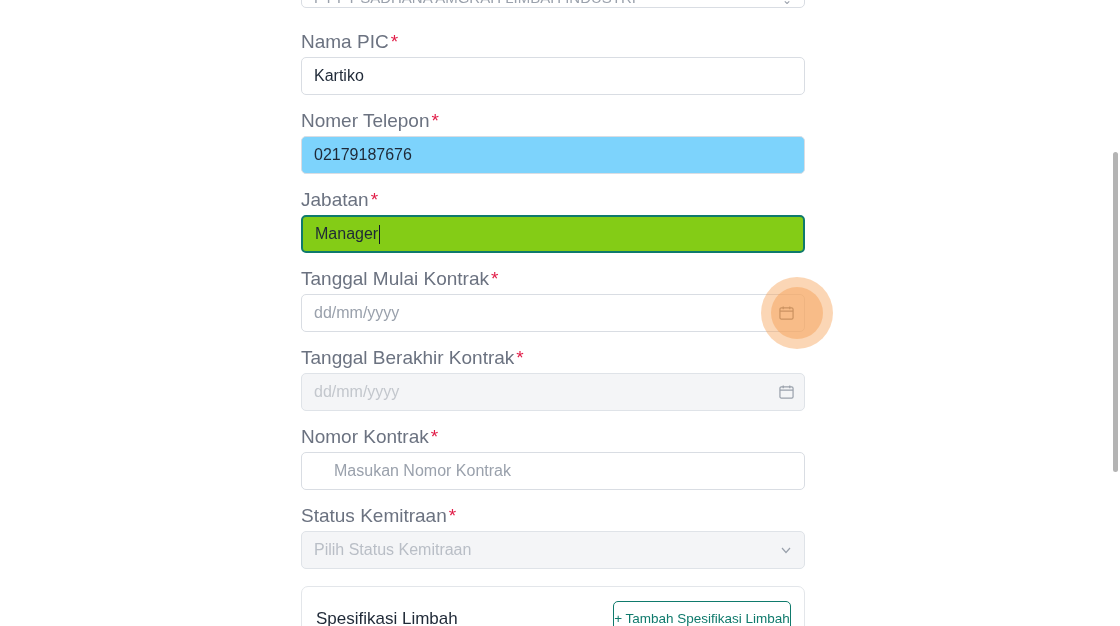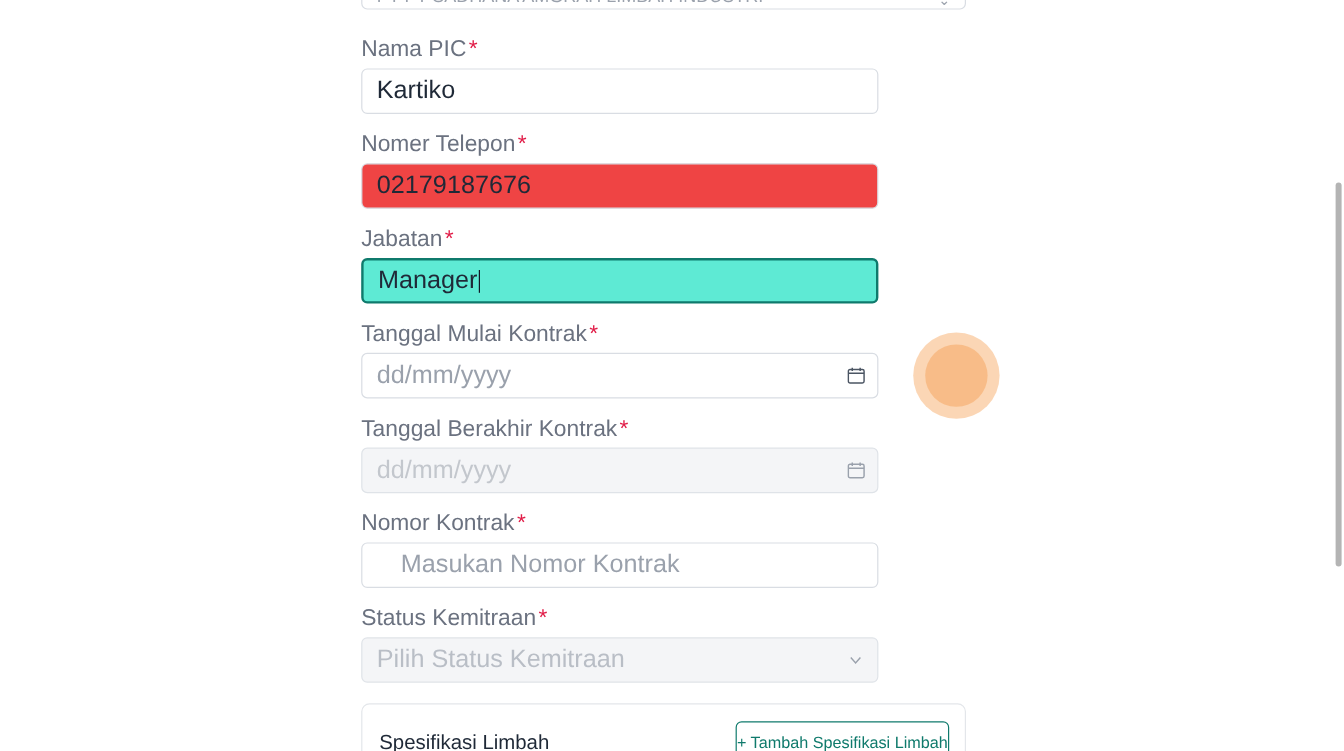--- a/index.html
+++ b/index.html
@@ -38,43 +38,43 @@
     margin-bottom: 7px;
     display: block;
     line-height: 16px;
   }
   .req {
     color: #e11d48;
     margin-left: 2px;
   }
 
   .input {
-    width: 431px;
+    width: 504px;
     height: 38px;
     border: 1px solid #d9dde3;
     border-radius: 5px;
     background: #ffffff;
-    font-size: 21px;
+    font-size: 16px;
     color: #1f2937;
     padding: 0 12px;
     line-height: 36px;
     display: flex;
     align-items: center;
     position: relative;
   }
 
   .input.filled { color: #1f2937; }
   .input.placeholder { color: #9aa1ac; padding-left: 32px; }
   .input.readonly-blue {
-    background: #ef4444;
+    background: #7dd3fc;
     border-color: #d9dde3;
   }
   .input.focused {
     border: 2px solid #0f7a6c;
-    background: #5eead4;
+    background: #84cc16;
     color: #1f2937;
   }
   .input.disabled {
     background: #f4f5f7;
     color: #b9bec6;
     border-color: #dfe3e8;
   }
   .input.date .ph { color: #9aa1ac; }
   .input.date.disabled .ph { color: #c3c7cd; }
 

